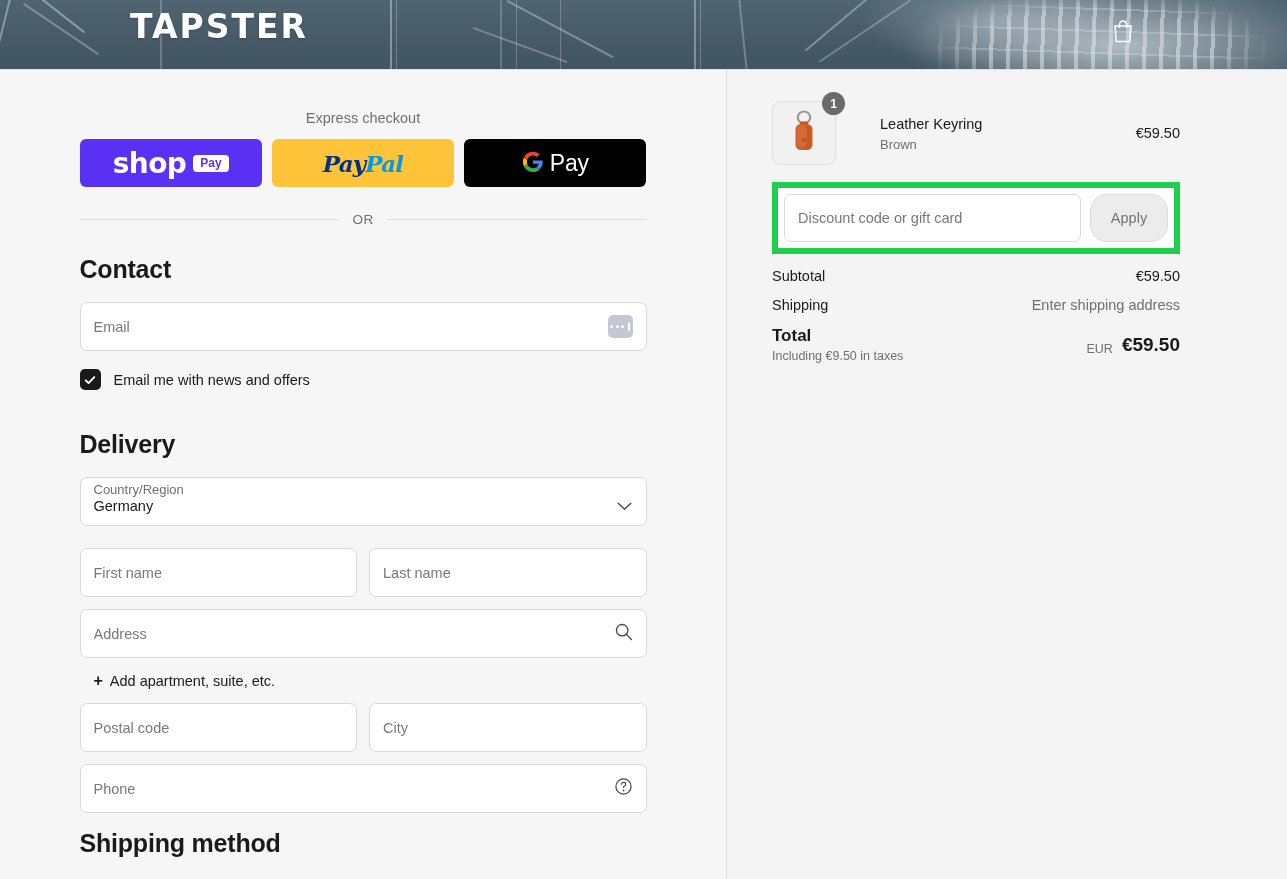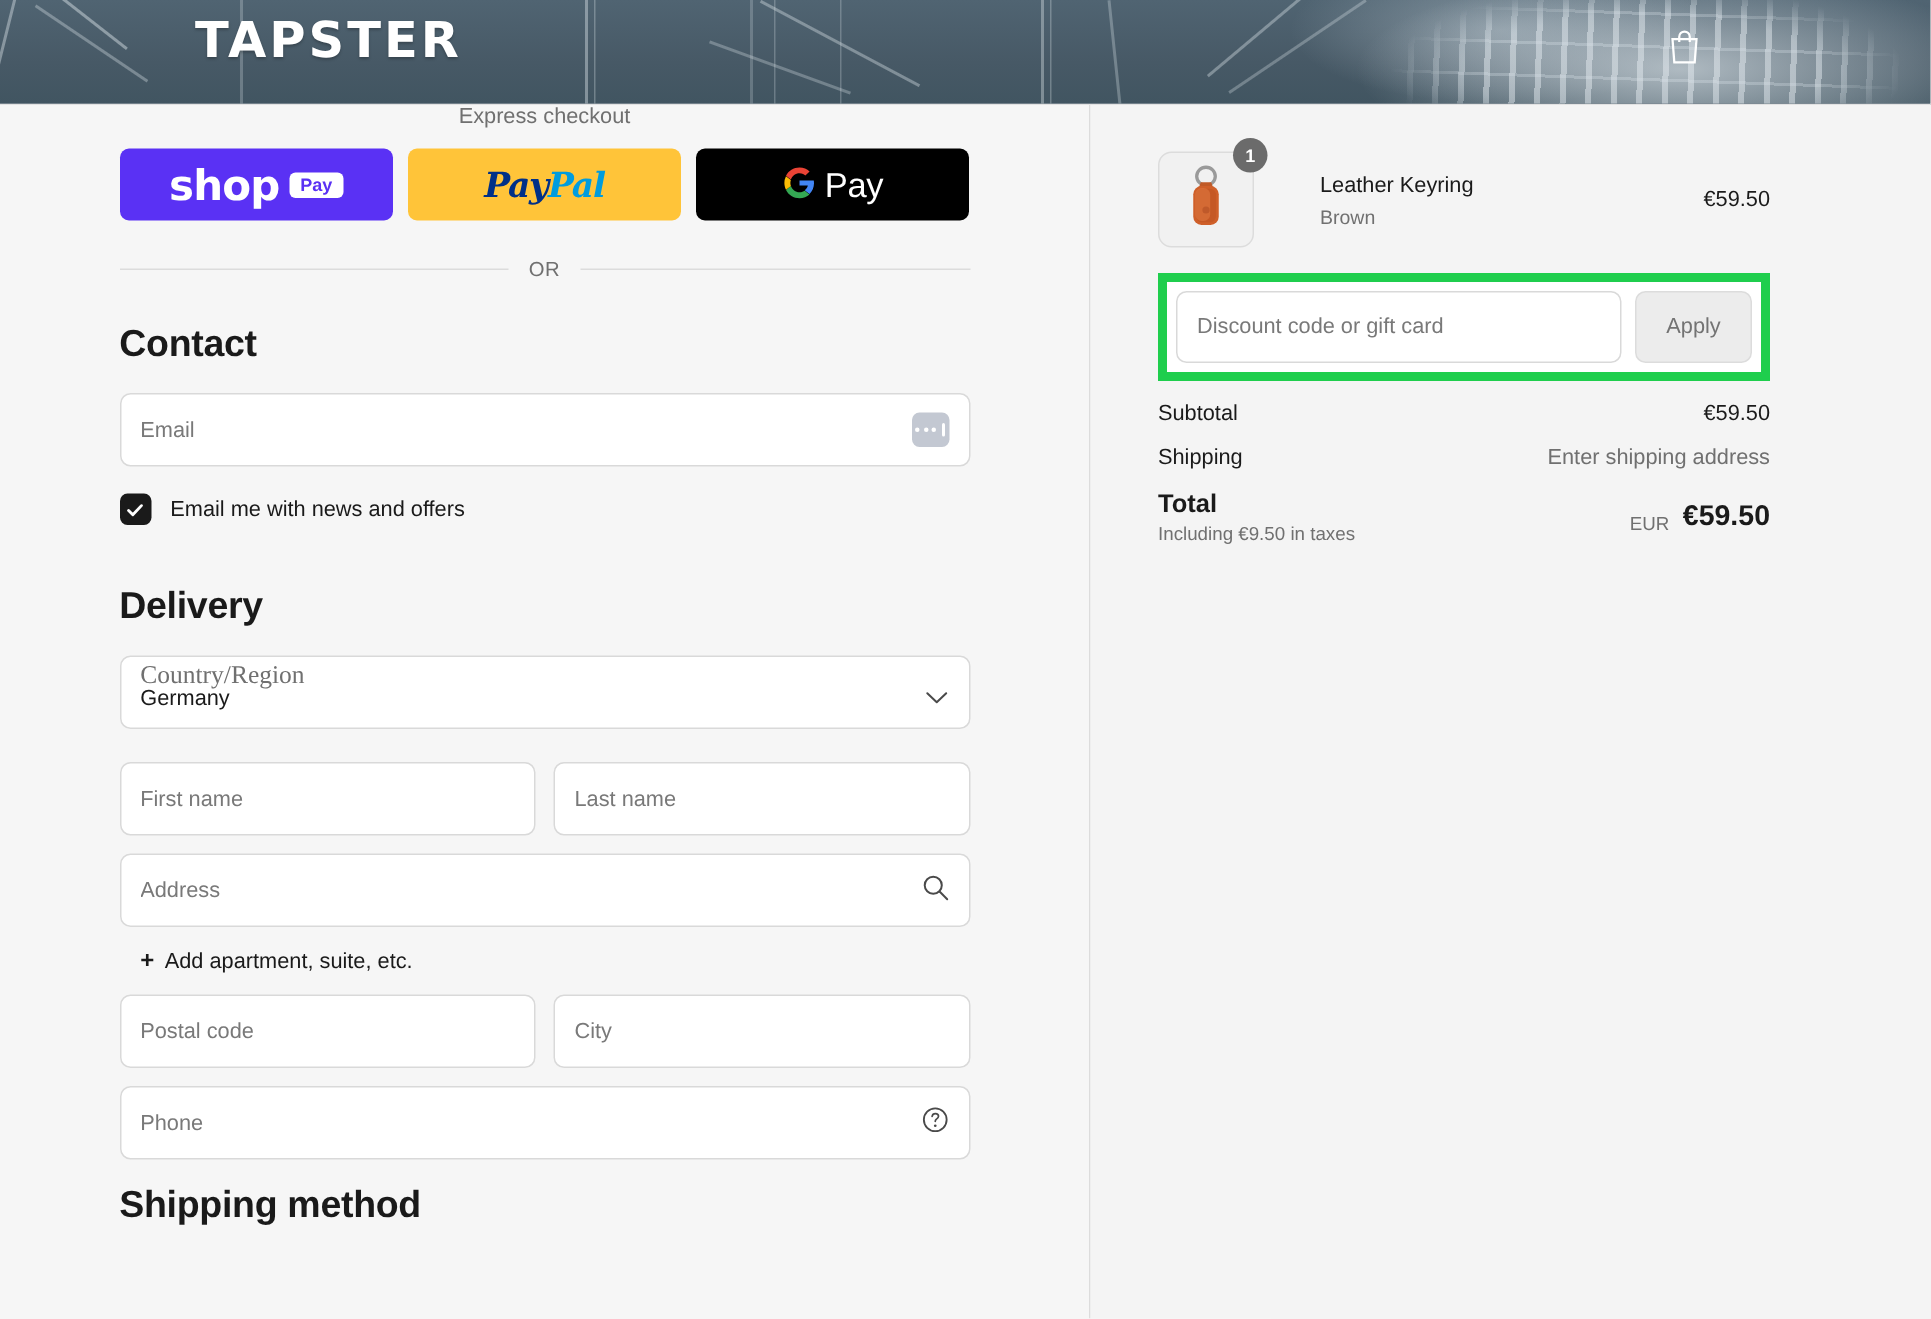--- a/index.html
+++ b/index.html
@@ -71,21 +71,21 @@
     position: relative;
     overflow: hidden;
   }
   .right-pane {
     flex: 1;
     background: #f4f4f4;
     position: relative;
     overflow: hidden;
   }
 
-  .left-inner { width: 567px; margin: 0 auto; }
+  .left-inner { width: 567px; margin: 0 auto; padding-top: 40px; }
 
   
   .express-label {
     text-align: center;
     color: #707070;
     font-size: 14.5px;
     margin-bottom: 13px;
   }
   .wallets { display: flex; gap: 10px; }
   .wallet {
@@ -162,21 +162,21 @@
     width: 21px; height: 21px; border-radius: 5px; background: #1a1a1a;
     display: flex; align-items: center; justify-content: center; cursor: pointer; flex: none;
   }
   .check-label { font-size: 14.5px; color: #1a1a1a; }
 
   
   .select-field {
     position: relative; background: #fff; border: 1px solid #d9d9d9; border-radius: 7px;
     height: 49px; padding: 5px 13px 0; cursor: pointer;
   }
-  .select-float { font-size: 17px; color: #707070; line-height: 14px; font-family: Liberation Serif, serif; }
+  .select-float { font-size: 13px; color: #707070; line-height: 14px; }
   .select-value { font-size: 14.5px; color: #1a1a1a; line-height: 19px; }
   .chev { position: absolute; right: 14px; top: 19px; }
 
   .add-apt {
     display: flex; align-items: center; gap: 7px;
     margin: 15px 0 14px 14px;
     font-size: 14.5px; color: #1a1a1a; cursor: pointer;
   }
   .plus { font-size: 16px; font-weight: 700; line-height: 1; }
 
@@ -212,21 +212,21 @@
   .discount-input {
     flex: 1; height: 48px; background: #fff; border: 1px solid #d9d9d9;
     border-radius: 7px; padding: 0 13px; display: flex; align-items: center;
   }
   .discount-input input {
     border: none; outline: none; background: transparent; width: 100%;
     font-size: 14.5px; color: #1a1a1a; font-family: "Liberation Sans", sans-serif;
   }
   .discount-input input::placeholder { color: #797979; }
   .apply-btn {
-    width: 78px; height: 48px; border-radius: 7px;
+    width: 78px; height: 48px; border-radius: 17px;
     background: #ececec; border: 1px solid #dcdcdc; color: #737373;
     font-size: 14.5px; cursor: pointer; font-family: "Liberation Sans", sans-serif;
   }
 
   .totals { margin-top: 14px; }
   .t-row { display: flex; align-items: flex-start; justify-content: space-between; margin-bottom: 13px; }
   .t-label { font-size: 14.5px; color: #1a1a1a; }
   .t-value { font-size: 14.5px; color: #1a1a1a; }
   .t-value.muted { color: #707070; }
   .t-row-total { margin-top: 8px; align-items: flex-start; }

